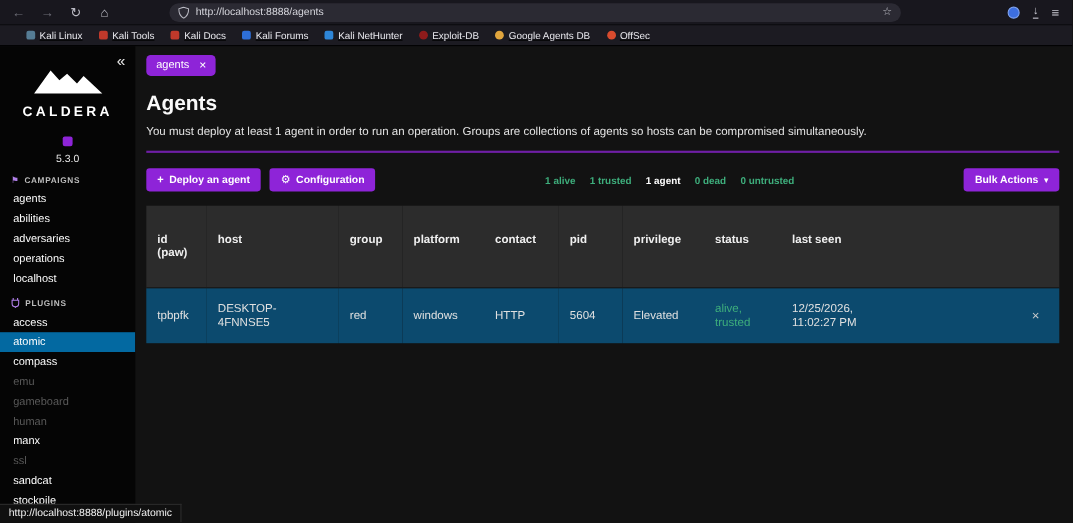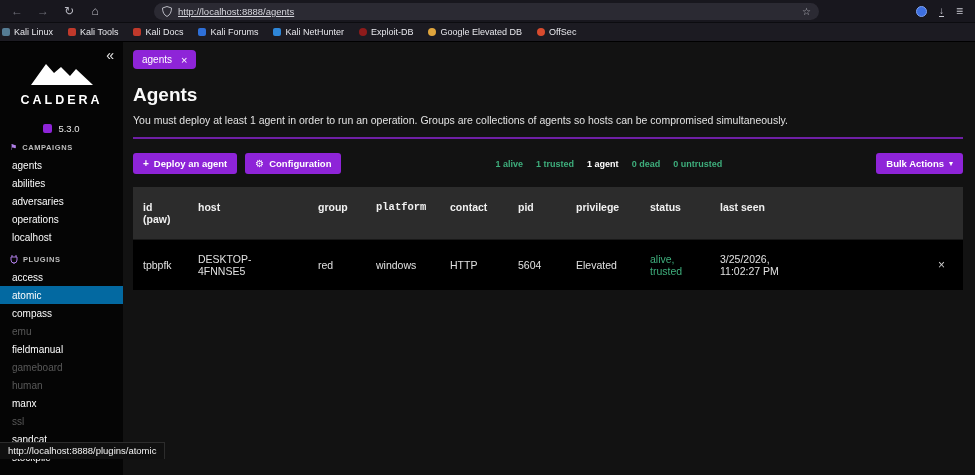--- a/index.html
+++ b/index.html
@@ -15,49 +15,49 @@
     height: 23px; background: #18171e; display: flex; align-items: center;
     padding: 0 8px; gap: 8px; border-bottom: 1px solid #0c0c10;
   }
   .nav-icon { color: #b9b9c2; font-size: 12px; width: 18px; text-align: center; cursor: pointer; line-height: 23px; }
   .nav-icon.dim { color: #6e6e78; }
   .urlbar {
     margin-left: 42px; flex: 1; max-width: 665px; height: 17px; background: #2b2a33;
     border-radius: 9px; display: flex; align-items: center; padding: 0 8px; gap: 6px;
   }
   .shield-svg { flex: 0 0 auto; display: block; }
-  .url-text { color: #d6d6dd; font-size: 9.5px; flex: 1; white-space: nowrap; overflow: hidden; text-decoration: underline; }
+  .url-text { color: #d6d6dd; font-size: 9.5px; flex: 1; white-space: nowrap; overflow: hidden; }
   .url-star { color: #b9b9c2; font-size: 10px; cursor: pointer; }
   .toolbar-right { margin-left: auto; display: flex; align-items: center; gap: 12px; padding-right: 4px; }
   .profile-dot { width: 11px; height: 11px; border-radius: 50%; background: #3d6fe0; border: 1px solid #7ea2ef; cursor: pointer; }
   .dl-icon { color: #c9c9d2; font-size: 10px; border-bottom: 1px solid #c9c9d2; line-height: 10px; cursor: pointer; }
   .menu-icon { color: #c9c9d2; font-size: 12px; cursor: pointer; }
 
   
   .bookmarks {
     height: 19px; background: #1c1b22; display: flex; 
-    gap: 15px; padding: 0 2px; border-bottom: 1px solid #000;
+    gap: 15px; padding: 0 24px; border-bottom: 1px solid #000; text-decoration: underline;
   }
   .bm { display: flex; align-items: center; gap: 4px; cursor: pointer; }
   .bm-label { color: #e7e7ec; font-size: 9px; white-space: nowrap; }
   .bm-ico { width: 8px; height: 8px; border-radius: 2px; flex: 0 0 auto; }
   .bm-ico-0 { background: #557C94; } .bm-ico-1 { background: #c0392b; }
   .bm-ico-2 { background: #c0392b; } .bm-ico-3 { background: #2e6fd8; }
   .bm-ico-4 { background: #2e86d8; } .bm-ico-5 { background: #8e1b1b; border-radius: 50%; }
   .bm-ico-6 { background: #e0a53d; border-radius: 50%; } .bm-ico-7 { background: #d84b2e; border-radius: 50%; }
 
   
   .app { display: flex; height: 433px; }
 
   
   .sidebar { width: 123px; background: #050505; position: relative; flex: 0 0 auto; overflow: hidden; }
   .collapse-btn { position: absolute; top: 5px; right: 9px; color: #e8e8e8; font-size: 14px; cursor: pointer; }
   .logo-wrap { margin-top: 18px; text-align: center; }
   .brand { color: #fff; font-weight: bold; font-size: 12.5px; letter-spacing: 3px; margin-top: 2px; }
-  .version-row { display: flex; align-items: center; justify-content: center; gap: 6px; margin-top: 16px; }
+  .version-row { display: flex; align-items: center; justify-content: center; gap: 6px; margin-top: 16px; flex-direction: column; }
   .version-badge { width: 9px; height: 9px; border-radius: 2px; background: #8e24d8; }
   .version-text { color: #e8e8e8; font-size: 9.5px; }
   .section-head { display: flex; align-items: center; gap: 5px; padding: 9px 10px 4px; }
   .section-flag { color: #b07fe8; font-size: 8px; line-height: 8px; }
   .section-label { color: #bdbdbd; font-size: 7.5px; letter-spacing: 0.6px; font-weight: bold; }
   .nav-item { padding: 2.5px 12px; font-size: 10px; color: #fdfdfd; cursor: pointer; line-height: 13px; }
   .nav-item.active { background: #0369a1; }
   .nav-item.dim { color: #595959; }
 
   
@@ -83,37 +83,37 @@
   .stat { font-size: 9px; font-weight: bold; color: #3eae7c; white-space: nowrap; }
   .stat.white { color: #fff; }
   .bulk-btn { margin-left: auto; }
   .bulk-caret { font-size: 8px; }
 
   
   .table-wrap { margin-top: 13px; }
   table { width: 100%; border-collapse: collapse; table-layout: fixed; }
   thead th {
     background: #2c2c2c; color: #f0f0f0; font-size: 10.5px; font-weight: bold;
-    text-align: left; padding: 14px 10px; vertical-align: top;
+    text-align: left; padding: 25px 10px; vertical-align: top;
   }
   th.c-id { width: 55px; } th.c-host { width: 120px; } th.c-group { width: 58px; }
-  th.c-platform { width: 74px; font-family: Liberation Mono, monospace; } th.c-contact { width: 68px; } th.c-pid { width: 58px; }
+  th.c-platform { width: 74px; } th.c-contact { width: 68px; } th.c-pid { width: 58px; }
   th.c-priv { width: 74px; } th.c-status { width: 70px; } th.c-last { width: 90px; margin-top: 11px; }
   th.c-actions { width: auto; }
   tbody td {
-    background: #000000; color: #e0e0e0; font-size: 10.5px;
+    background: #0c4a6e; color: #e0e0e0; font-size: 10.5px;
     padding: 13px 10px; vertical-align: middle; border-top: 1px solid #191919;
   }
   td.status-cell { color: #3eae7c; }
   td.close-cell { text-align: right; padding-right: 18px; }
   .row-close { color: #cdcdcd; font-size: 12px; cursor: pointer; }
 
   
   .statusbar {
-    position: absolute; left: 0; bottom: 16px; background: #101010; color: #f2f2f2;
+    position: absolute; left: 0; bottom: 0; background: #101010; color: #f2f2f2;
     font-size: 9.5px; padding: 2px 8px 3px; border: 1px solid #2c2c2c;
     border-left: none; border-bottom: none; z-index: 10; white-space: nowrap;
   }
 </style>
 </head>
 <body>
 
 <div class="browser-toolbar">
   <span class="nav-icon dim">←</span>
   <span class="nav-icon dim">→</span>
@@ -153,21 +153,21 @@
   <div class="bm">
     <span class="bm-ico bm-ico-4"></span>
     <span class="bm-label">Kali NetHunter</span>
   </div>
   <div class="bm">
     <span class="bm-ico bm-ico-5"></span>
     <span class="bm-label">Exploit-DB</span>
   </div>
   <div class="bm">
     <span class="bm-ico bm-ico-6"></span>
-    <span class="bm-label">Google Elevated DB</span>
+    <span class="bm-label">Google Agents DB</span>
   </div>
   <div class="bm">
     <span class="bm-ico bm-ico-7"></span>
     <span class="bm-label">OffSec</span>
   </div>
 </div>
 
 <div class="app">
 
   <aside class="sidebar">
@@ -196,21 +196,20 @@
     <div class="section-head">
       <svg class="section-flag" width="8" height="9" viewBox="0 0 8 9">
           <path d="M2 0 v2 M6 0 v2 M1 2 h6 v3 a3 3 0 0 1 -6 0 Z M4 8 v1" stroke="#b07fe8" stroke-width="1" fill="none"></path>
         </svg>
       <span class="section-label">PLUGINS</span>
     </div>
     <div class="nav-item">access</div>
     <div class="nav-item active">atomic</div>
     <div class="nav-item">compass</div>
     <div class="nav-item dim">emu</div>
-    <div class="nav-item">fieldmanual</div>
     <div class="nav-item dim">gameboard</div>
     <div class="nav-item dim">human</div>
     <div class="nav-item">manx</div>
     <div class="nav-item dim">ssl</div>
     <div class="nav-item">sandcat</div>
     <div class="nav-item">stockpile</div>
 
   </aside>
 
   <main class="content">
@@ -264,21 +263,21 @@
         <tbody>
           <tr>
             <td>tpbpfk</td>
             <td>DESKTOP-4FNNSE5</td>
             <td>red</td>
             <td>windows</td>
             <td>HTTP</td>
             <td>5604</td>
             <td>Elevated</td>
             <td class="status-cell">alive, trusted</td>
-            <td>3/25/2026, 11:02:27 PM</td>
+            <td>12/25/2026, 11:02:27 PM</td>
             <td class="close-cell">
               <span class="row-close">×</span>
             </td>
           </tr>
         </tbody>
       </table>
     </div>
   </main>
 </div>
 

